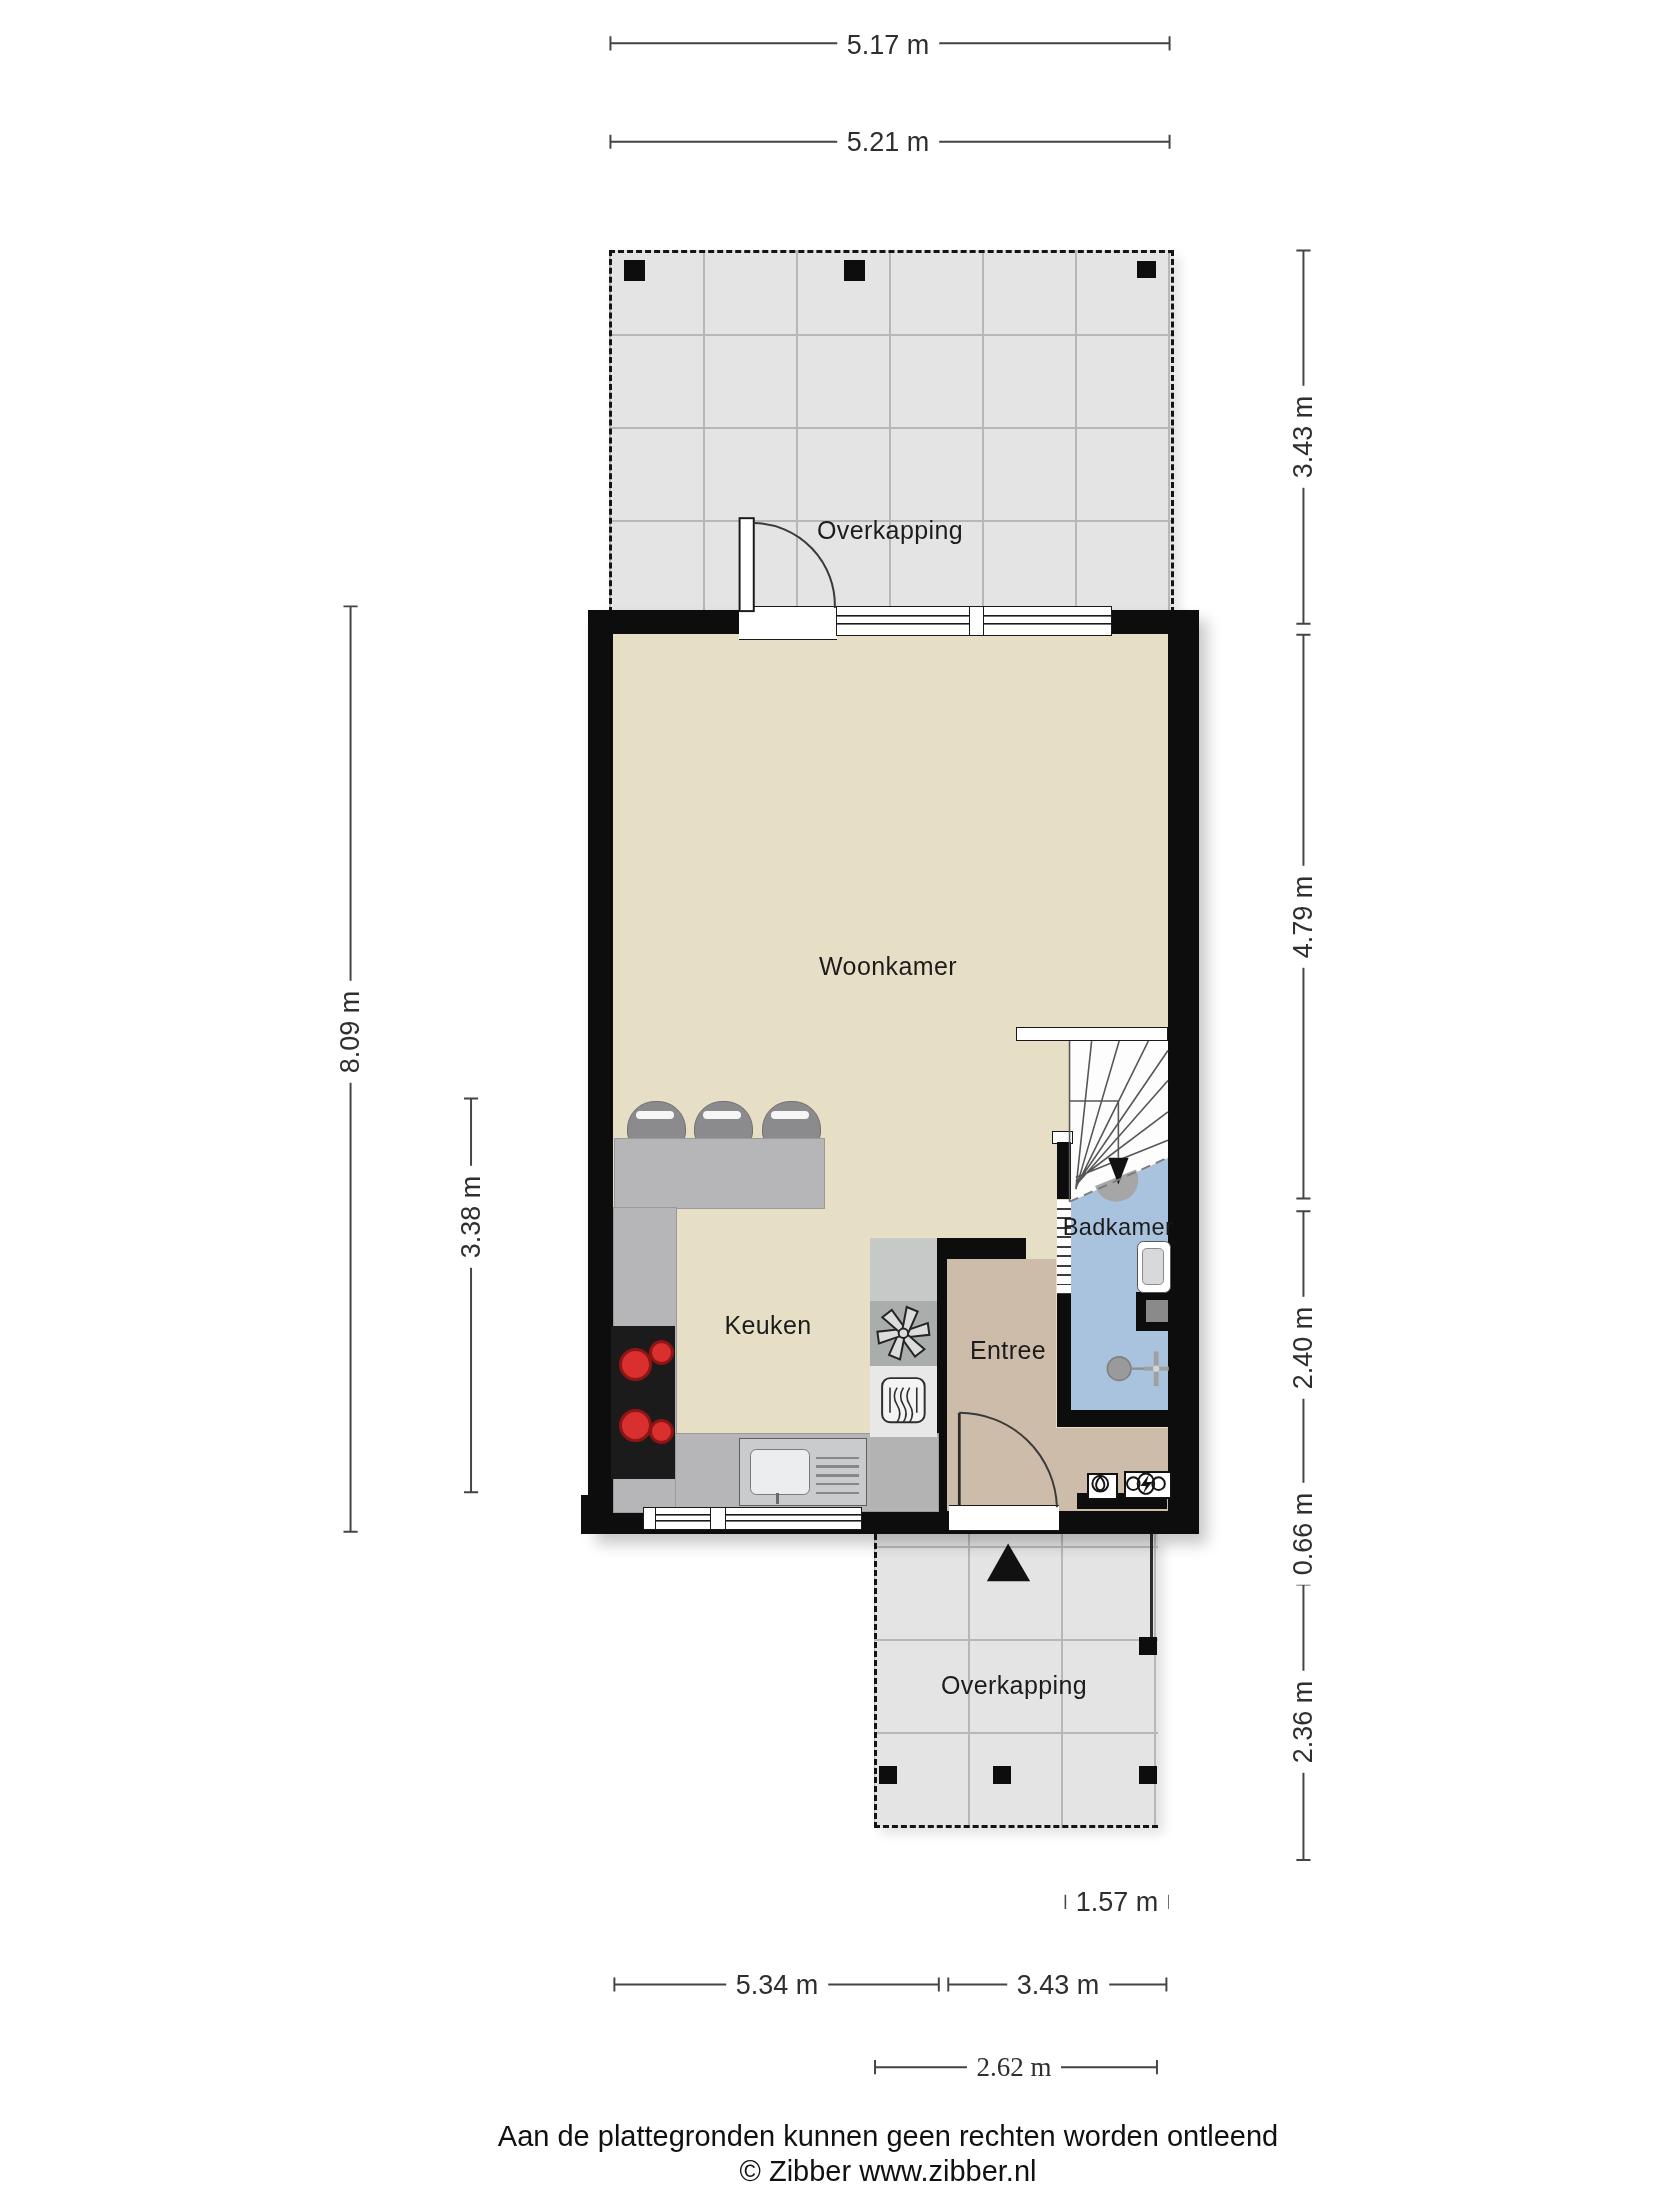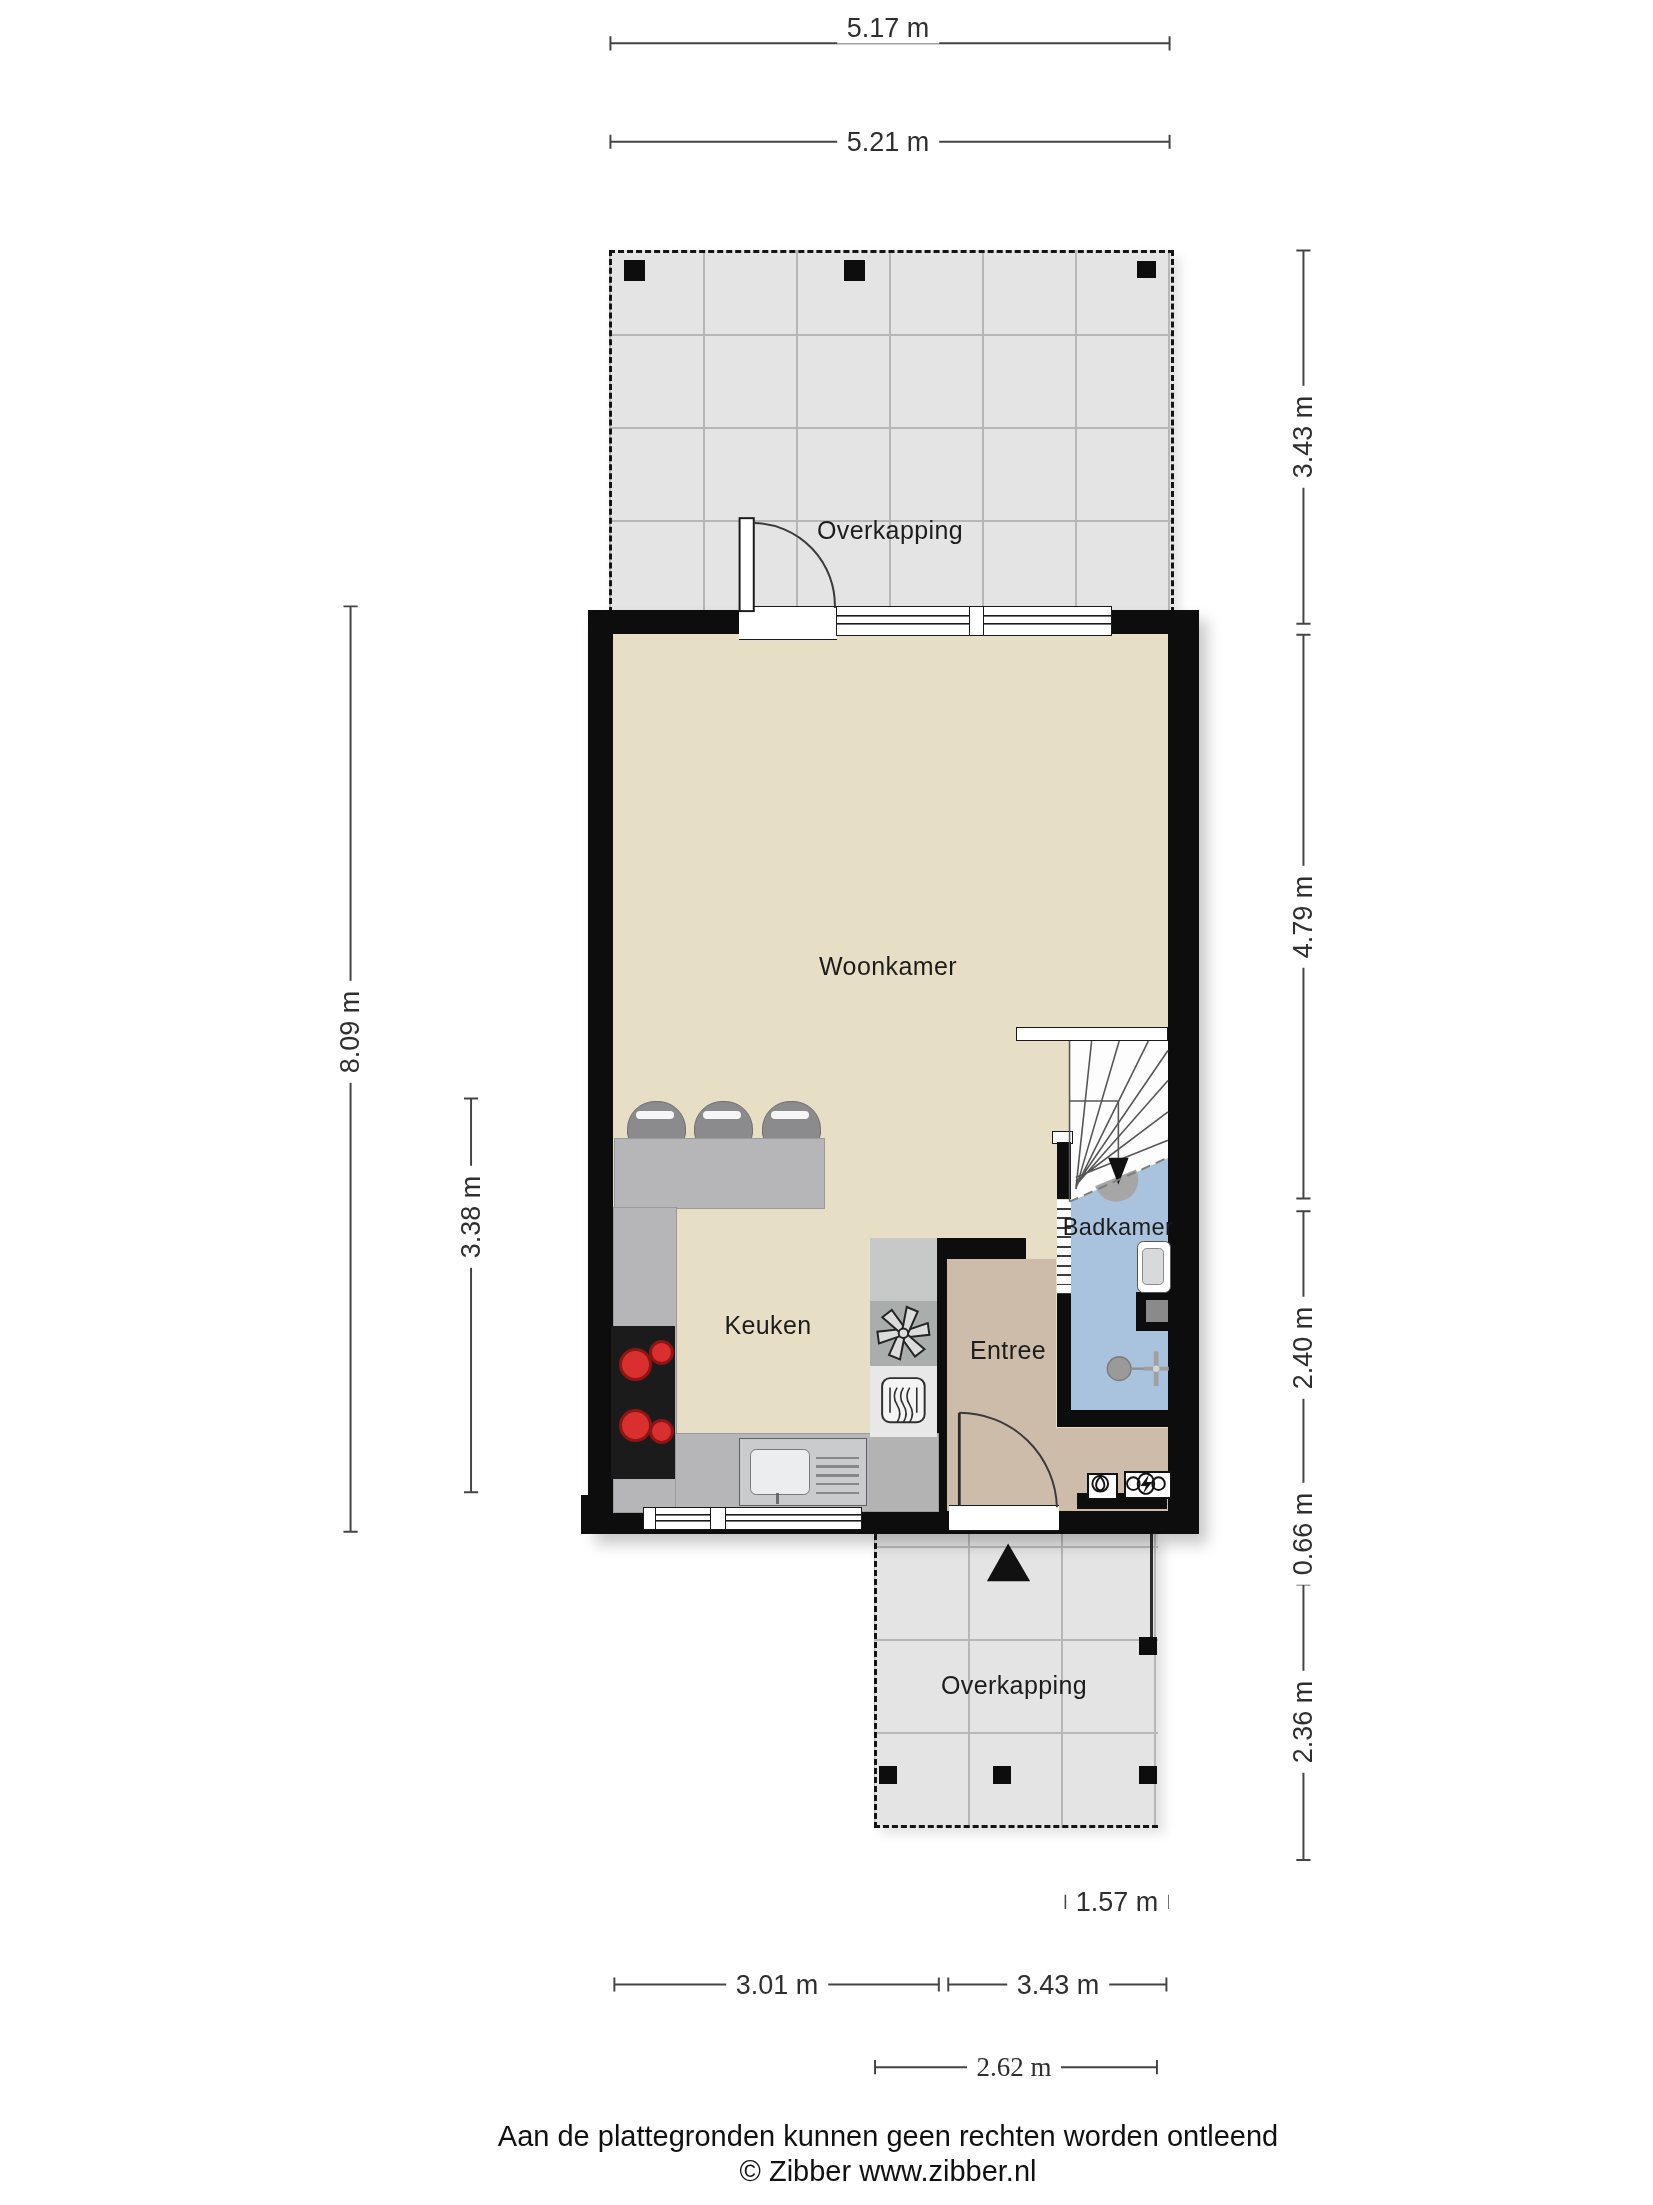--- a/index.html
+++ b/index.html
@@ -202,34 +202,34 @@
     </g>
   </svg>
 
   <div class="lbl" style="left:890px;top:530px;">Overkapping</div>
   <div class="lbl" style="left:888px;top:966px;">Woonkamer</div>
   <div class="lbl" style="left:768px;top:1325px;">Keuken</div>
   <div class="lbl" style="left:1008px;top:1350px;">Entree</div>
   <div class="lbl" style="left:1118px;top:1227px;font-size:23.6px;">Badkamer</div>
   <div class="lbl" style="left:1014px;top:1685px;">Overkapping</div>
 
-  <div class="dim" style="left:888px;top:28px;">5.17 m</div>
+  <div class="dim" style="left:888px;top:45px;">5.17 m</div>
   <div class="dim" style="left:888px;top:142px;text-align:center;">5.21 m</div>
 
   <div class="dim v" style="left:350px;top:1032px;">8.09 m</div>
   <div class="dim v" style="left:471px;top:1217px;">3.38 m</div>
 
   <div class="dim v" style="left:1303px;top:437px;">3.43 m</div>
   <div class="dim v" style="left:1303px;top:917px;">4.79 m</div>
   <div class="dim v" style="left:1303px;top:1348px;">2.40 m</div>
   <div class="dim v" style="left:1303px;top:1534px;">0.66 m</div>
   <div class="dim v" style="left:1303px;top:1722px;">2.36 m</div>
 
   <div class="dim" style="left:1117px;top:1902px;">1.57 m</div>
-  <div class="dim" style="left:777px;top:1985px;">3.01 m</div>
+  <div class="dim" style="left:777px;top:1985px;">5.34 m</div>
   <div class="dim" style="left:1058px;top:1985px;">3.43 m</div>
   <div class="dim" style="left:1014px;top:2067px;font-family:Liberation Serif, serif;">2.62 m</div>
 
   <div class="footer" style="left:888px;top:2136px;">Aan de plattegronden kunnen geen rechten worden ontleend</div>
   <div class="footer" style="left:888px;top:2171px;">© Zibber www.zibber.nl</div>
 
 </div>
 
 
 </body></html>

